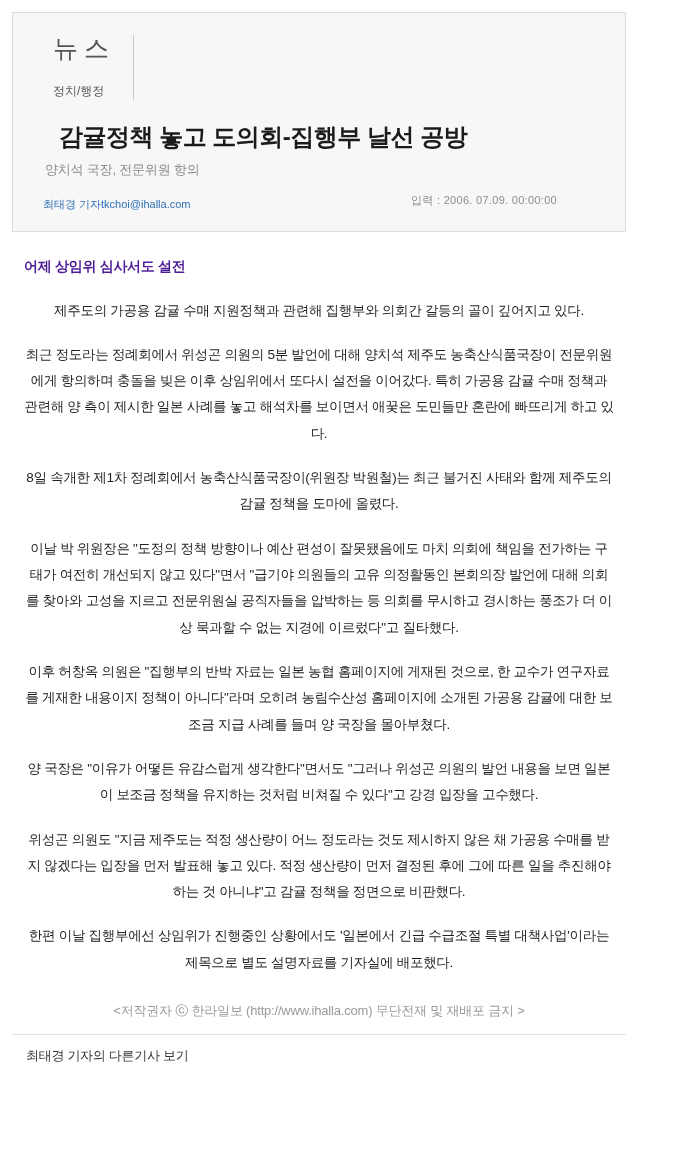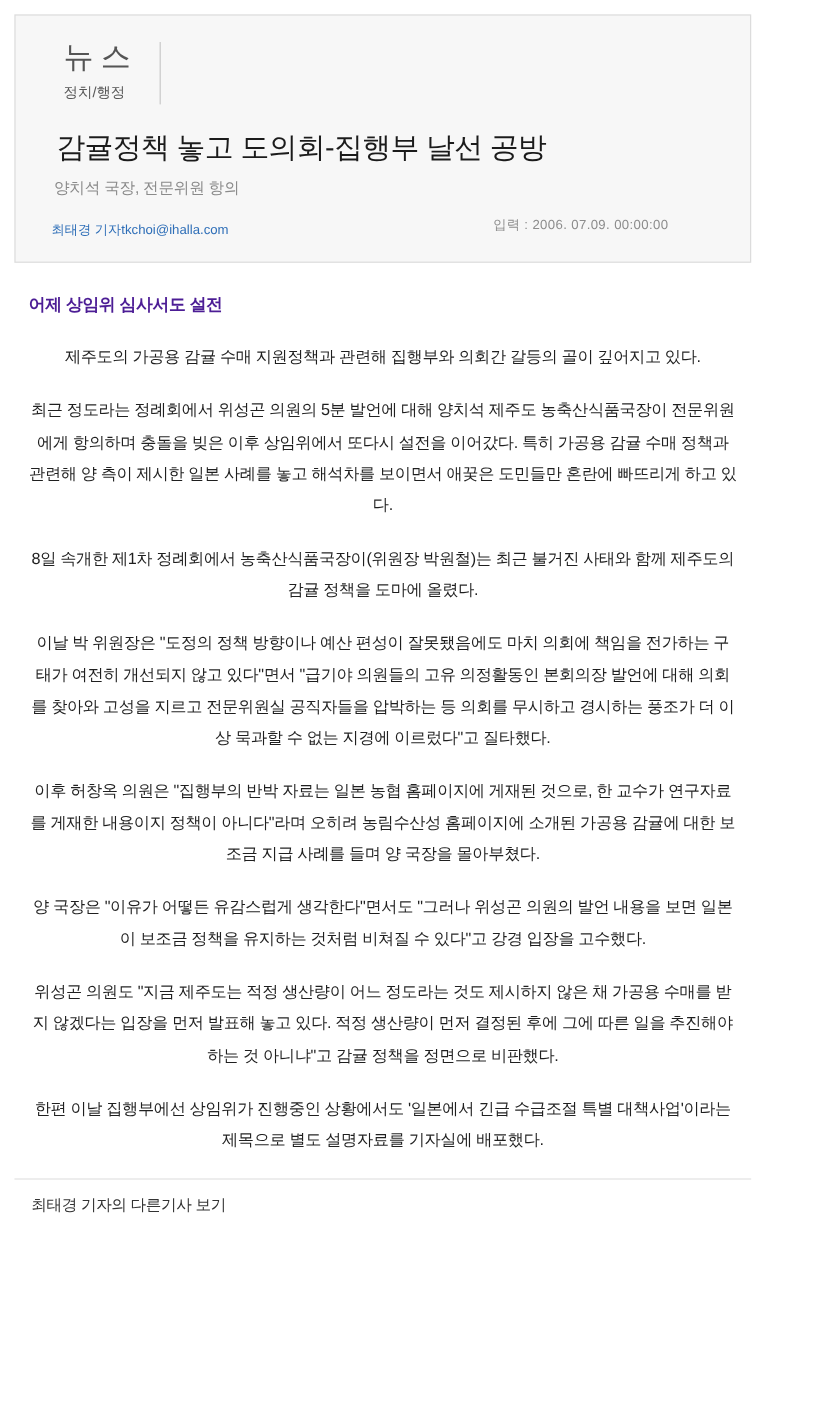--- a/index.html
+++ b/index.html
@@ -46,28 +46,28 @@
     font-family: "Liberation Serif", serif;
     font-size: 25px;
     letter-spacing: 6px;
     color: #555;
     line-height: 1.1;
     font-weight: normal;
   }
   .brand-sub {
     font-size: 12px;
     color: #555;
-    margin-top: 6px;
+    margin-top: 20px;
     letter-spacing: 0px;
   }
   .headline {
     font-size: 24px;
-    font-weight: normal;
+    font-weight: bold;
     color: #1b1b1b;
-    margin: 22px 0 0 8px;
+    margin: 22px 0 0 20px;
     letter-spacing: -0.5px;
     line-height: 1.25;
   }
   .subhead {
     font-size: 13px;
     color: #8a8a8a;
     margin: 9px 0 0 6px;
     letter-spacing: -0.2px;
   }
   .meta-row {
@@ -163,18 +163,19 @@
     <p class="para">제주도의 가공용 감귤 수매 지원정책과 관련해 집행부와 의회간 갈등의 골이 깊어지고 있다.</p>
     <p class="para">최근 정도라는 정례회에서 위성곤 의원의 5분 발언에 대해 양치석 제주도 농축산식품국장이 전문위원에게 항의하며 충돌을 빚은 이후 상임위에서 또다시 설전을 이어갔다. 특히 가공용 감귤 수매 정책과 관련해 양 측이 제시한 일본 사례를 놓고 해석차를 보이면서 애꿎은 도민들만 혼란에 빠뜨리게 하고 있다.</p>
     <p class="para">8일 속개한 제1차 정례회에서 농축산식품국장이(위원장 박원철)는 최근 불거진 사태와 함께 제주도의 감귤 정책을 도마에 올렸다.</p>
     <p class="para">이날 박 위원장은 "도정의 정책 방향이나 예산 편성이 잘못됐음에도 마치 의회에 책임을 전가하는 구태가 여전히 개선되지 않고 있다"면서 "급기야 의원들의 고유 의정활동인 본회의장 발언에 대해 의회를 찾아와 고성을 지르고 전문위원실 공직자들을 압박하는 등 의회를 무시하고 경시하는 풍조가 더 이상 묵과할 수 없는 지경에 이르렀다"고 질타했다.</p>
     <p class="para">이후 허창옥 의원은 "집행부의 반박 자료는 일본 농협 홈페이지에 게재된 것으로, 한 교수가 연구자료를 게재한 내용이지 정책이 아니다"라며 오히려 농림수산성 홈페이지에 소개된 가공용 감귤에 대한 보조금 지급 사례를 들며 양 국장을 몰아부쳤다.</p>
     <p class="para">양 국장은 "이유가 어떻든 유감스럽게 생각한다"면서도 "그러나 위성곤 의원의 발언 내용을 보면 일본이 보조금 정책을 유지하는 것처럼 비쳐질 수 있다"고 강경 입장을 고수했다.</p>
     <p class="para">위성곤 의원도 "지금 제주도는 적정 생산량이 어느 정도라는 것도 제시하지 않은 채 가공용 수매를 받지 않겠다는 입장을 먼저 발표해 놓고 있다. 적정 생산량이 먼저 결정된 후에 그에 따른 일을 추진해야 하는 것 아니냐"고 감귤 정책을 정면으로 비판했다.</p>
     <p class="para">한편 이날 집행부에선 상임위가 진행중인 상황에서도 '일본에서 긴급 수급조절 특별 대책사업'이라는 제목으로 별도 설명자료를 기자실에 배포했다.</p>
   </div>
 
+  <div class="copyright">&lt;저작권자 ⓒ 한라일보 (http://www.ihalla.com) 무단전재 및 재배포 금지 &gt;</div>
 
   <hr class="footer-rule">
 
   <div class="more-link">최태경 기자의 다른기사 보기</div>
 
 </div>
 
 </body></html>

